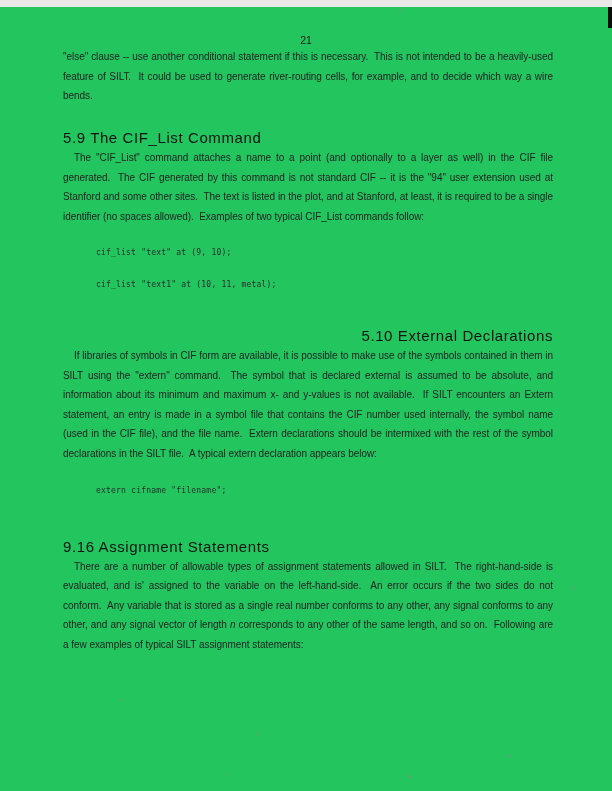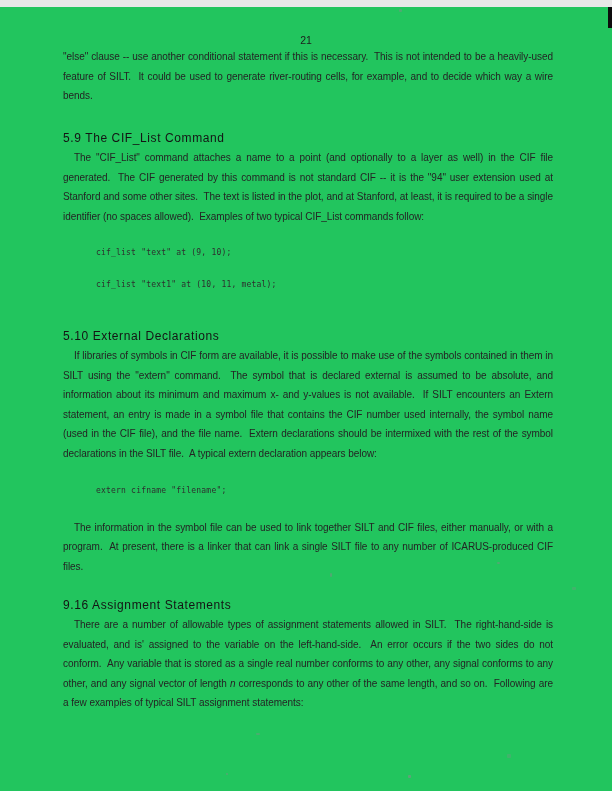--- a/index.html
+++ b/index.html
@@ -30,39 +30,39 @@
     line-height: 19.5px;
     letter-spacing: -0.05px;
     text-align: justify;
     white-space: pre-wrap;
     color: #242424;
   }
   p.body-para.indent { text-indent: 11px; }
   .para-intro   { margin-top: 21.5px; }
   .h-section {
     margin: 0;
-    font-size: 12px;
+    font-size: 15px;
     font-weight: 400;
     letter-spacing: 0.6px;
     line-height: 20px;
     color: #141414;
   }
   .h-59  { margin-top: 22.5px; }
   .p-59  { margin-top: 9px; }
   .code-block {
     margin: 0 0 0 33px;
     font-family: "DejaVu Sans Mono", monospace;
     font-size: 8px;
     line-height: 10.5px;
     letter-spacing: 0.2px;
     color: #2e2e2e;
     white-space: pre;
   }
   .code-59  { margin-top: 1px; }
-  .h-510 { margin-top: 15px; }
+  .h-510 { margin-top: 15px; text-align: right; }
   .p-510 { margin-top: 10px; }
   .code-510 { margin-top: 2px; }
   .p-510b { margin-top: 13px; }
   .h-511 { margin-top: 19px; }
   .p-511 { margin-top: 10px; }
   .var-italic { font-style: italic; }
   .corner-mark {
     position: absolute;
     top: 0; right: 0;
     width: 4px; height: 21px;
@@ -97,21 +97,20 @@
     </div>
 
     <h2 class="h-section h-510">5.10 External Declarations</h2>
 
     <p class="body-para indent p-510">If libraries of symbols in CIF form are available, it is possible to make use of the symbols contained in them in SILT using the "extern" command.  The symbol that is declared external is assumed to be absolute, and information about its minimum and maximum x- and y-values is not available.  If SILT encounters an Extern statement, an entry is made in a symbol file that contains the CIF number used internally, the symbol name (used in the CIF file), and the file name.  Extern declarations should be intermixed with the rest of the symbol declarations in the SILT file.  A typical extern declaration appears below:</p>
 
     <div class="code-block code-510">
       <div>extern cifname "filename";</div>
     </div>
 
-    <p class="body-para indent p-510b">The information in the symbol file can be used to link together SILT and CIF files, either manually, or with a program.  At present, there is a linker that can link a single SILT file to any number of ICARUS-produced CIF files.</p>
 
     <h2 class="h-section h-511">9.16 Assignment Statements</h2>
 
     <p class="body-para indent p-511"><span>There are a number of allowable types of assignment statements allowed in SILT.  The right-hand-side is evaluated, and is' assigned to the variable on the left-hand-side.  An error occurs if the two sides do not conform.  Any variable that is stored as a single real number conforms to any other, any signal conforms to any other, and any signal vector of length </span><span class="var-italic">n</span><span> corresponds to any other of the same length, and so on.  Following are a few examples of typical SILT assignment statements:</span></p>
 
   </div>
 
   <div class="speck" style="left:399px;top:2px;width:3px;height:3px;opacity:.45;"></div>
   <div class="speck" style="left:497px;top:555px;width:3px;height:2px;opacity:.45;"></div>
   <div class="speck" style="left:330px;top:566px;width:2px;height:4px;opacity:.45;"></div>

